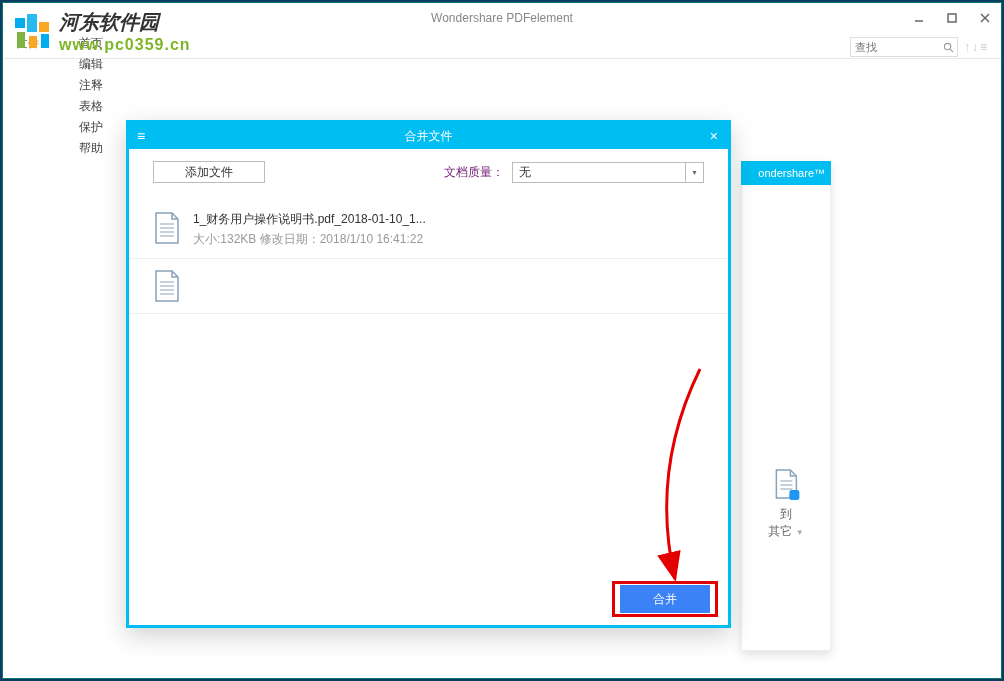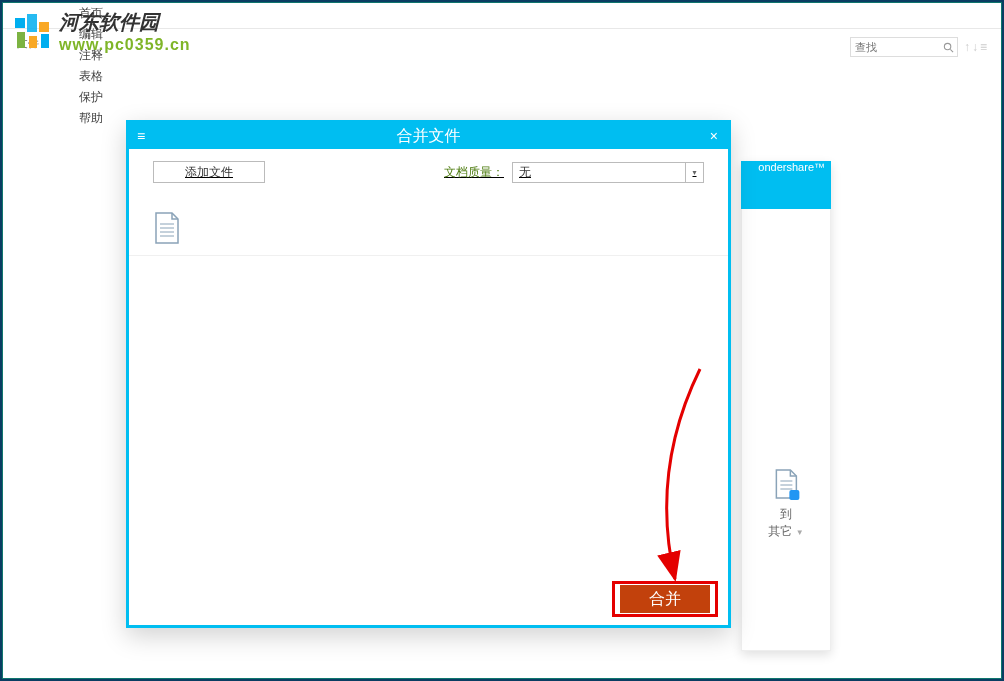--- a/index.html
+++ b/index.html
@@ -22,46 +22,46 @@
 
     
     .watermark { position: absolute; top: 6px; left: 8px; display: flex; align-items: center; z-index: 5; }
     .wm-icon { width: 44px; height: 44px; display: flex; align-items: center; justify-content: center; }
     .wm-text { margin-left: 4px; }
     .wm-title { font-size: 20px; font-weight: bold; font-style: italic; color: #333; }
     .wm-url { font-size: 16px; color: #7fb528; font-weight: bold; letter-spacing: 1px; }
 
     
     .rightpanel { position: absolute; right: 170px; top: 158px; width: 90px; height: 490px; background: #fff; box-shadow: 0 4px 10px rgba(0,0,0,0.12); border: 1px solid #eee; }
-    .brand-band { position: absolute; right: 170px; top: 158px; width: 90px; height: 48px; background: #00bef1; color: #fff; font-size: 11px; display: flex; align-items: flex-start; justify-content: flex-end; padding-right: 6px; }
+    .brand-band { position: absolute; right: 170px; top: 158px; width: 90px; height: 24px; background: #00bef1; color: #fff; font-size: 11px; display: flex; align-items: center; justify-content: flex-end; padding-right: 6px; }
     .rp-item { position: absolute; bottom: 110px; left: 50%; transform: translateX(-50%); text-align: center; font-size: 12px; color: #666; }
     .rp-icon { width: 28px; height: 34px; margin: 0 auto 4px; position: relative; }
 
     
     .dialog { position: absolute; left: 123px; top: 117px; width: 605px; height: 508px; border: 3px solid #00bef1; background: #fff; box-shadow: 0 8px 24px rgba(0,0,0,0.18); }
     .dialog-header { height: 26px; background: #00bef1; color: #fff; display: flex; align-items: center; justify-content: center; position: relative; }
-    .dialog-title { font-size: 16px; font-weight: normal; }
+    .dialog-title { font-size: 12px; font-weight: normal; }
     .dialog-menu-icon { position: absolute; left: 8px; font-size: 14px; cursor: pointer; }
     .dialog-close { position: absolute; right: 10px; font-size: 14px; cursor: pointer; }
-    .dialog-toolbar { height: 46px; display: flex; align-items: center; padding: 0 24px; gap: 0; text-decoration: underline; }
+    .dialog-toolbar { height: 46px; display: flex; align-items: center; padding: 0 24px; gap: 0; }
     .add-file-btn { width: 112px; height: 22px; border: 1px solid #bbb; background: #fff; font-size: 12px; color: #333; cursor: pointer; text-align: center; line-height: 20px; }
-    .quality-label { font-size: 12px; color: #4d7c0f; margin-left: auto; }
+    .quality-label { font-size: 12px; color: #701a75; margin-left: auto; }
     .quality-select { width: 192px; height: 21px; border: 1px solid #bbb; background: #fff; display: flex; align-items: center; justify-content: space-between; margin-left: 8px; cursor: pointer; }
     .quality-value { font-size: 12px; color: #333; padding-left: 6px; }
     .quality-caret { width: 18px; height: 19px; border-left: 1px solid #bbb; display: flex; align-items: center; justify-content: center; font-size: 8px; color: #666; }
 
     .dialog-body { padding: 6px 0; }
     .file-row { display: flex; padding: 10px 24px; align-items: flex-start; gap: 12px; border-bottom: 1px solid #f0f0f0; }
     .file-icon { width: 28px; height: 34px; flex-shrink: 0; }
     .file-info { flex: 1; }
     .file-name { font-size: 12px; color: #333; }
     .file-meta { font-size: 12px; color: #999; margin-top: 3px; }
 
     .dialog-footer { position: absolute; bottom: 12px; right: 18px; display: flex; }
-    .merge-btn { width: 90px; height: 28px; background: #c2410c; color: #fff; font-size: 16px; border: none; cursor: pointer; }
+    .merge-btn { width: 90px; height: 28px; background: #3b82f6; color: #fff; font-size: 12px; border: none; cursor: pointer; }
     .highlight-box { position: absolute; bottom: 8px; right: 10px; width: 106px; height: 36px; border: 3px solid #e40000; pointer-events: none; }
 
     
     .arrow-svg { position: absolute; left: 592px; top: 358px; pointer-events: none; }
 
     
     .doc-icon-svg { width: 100%; height: 100%; }
 
     .file-tab { position: absolute; left: 14px; top: 33px; font-size: 11px; color: #666; }
   </style>
@@ -80,20 +80,41 @@
           <rect x="18" y="26" width="8" height="12" fill="#f9a825"></rect>
           <rect x="30" y="24" width="8" height="14" fill="#00aeef"></rect>
         </svg>
     </div>
     <div class="wm-text">
       <div class="wm-title">河东软件园</div>
       <div class="wm-url">www.pc0359.cn</div>
     </div>
   </div>
 
+  <div class="titlebar">
+    <div class="titlebar-title">Wondershare PDFelement</div>
+    <div class="titlebar-controls">
+      <div class="tc-btn">
+        <svg width="12" height="12" viewBox="0 0 12 12">
+            <line x1="2" y1="9" x2="10" y2="9" stroke="#666" stroke-width="1.5"></line>
+          </svg>
+      </div>
+      <div class="tc-btn">
+        <svg width="12" height="12" viewBox="0 0 12 12">
+            <rect x="2" y="2" width="8" height="8" fill="none" stroke="#666" stroke-width="1.5"></rect>
+          </svg>
+      </div>
+      <div class="tc-btn">
+        <svg width="12" height="12" viewBox="0 0 12 12">
+            <line x1="2" y1="2" x2="10" y2="10" stroke="#666" stroke-width="1.5"></line>
+            <line x1="10" y1="2" x2="2" y2="10" stroke="#666" stroke-width="1.5"></line>
+          </svg>
+      </div>
+    </div>
+  </div>
 
   <div class="file-tab">文件</div>
   <div class="menubar">
     <div class="menu-item">首页</div>
     <div class="menu-item">编辑</div>
     <div class="menu-item">注释</div>
     <div class="menu-item">表格</div>
     <div class="menu-item">保护</div>
     <div class="menu-item">帮助</div>
   </div>
@@ -154,20 +175,36 @@
           <svg class="doc-icon-svg" viewBox="0 0 28 34">
               <path d="M3 2 h16 l6 6 v24 h-22 z" fill="#fff" stroke="#8aa3b8" stroke-width="1.5"></path>
               <path d="M19 2 v6 h6" fill="none" stroke="#8aa3b8" stroke-width="1.5"></path>
               <line x1="7" y1="13" x2="21" y2="13" stroke="#8aa3b8"></line>
               <line x1="7" y1="17" x2="21" y2="17" stroke="#8aa3b8"></line>
               <line x1="7" y1="21" x2="21" y2="21" stroke="#8aa3b8"></line>
               <line x1="7" y1="25" x2="21" y2="25" stroke="#8aa3b8"></line>
             </svg>
         </div>
         <div class="file-info">
+          <div class="file-name">1_财务用户操作说明书.pdf_2018-01-10_1...</div>
+          <div class="file-meta">大小:132KB 修改日期：2018/1/10 16:41:22</div>
+        </div>
+      </div>
+      <div class="file-row">
+        <div class="file-icon">
+          <svg class="doc-icon-svg" viewBox="0 0 28 34">
+              <path d="M3 2 h16 l6 6 v24 h-22 z" fill="#fff" stroke="#8aa3b8" stroke-width="1.5"></path>
+              <path d="M19 2 v6 h6" fill="none" stroke="#8aa3b8" stroke-width="1.5"></path>
+              <line x1="7" y1="13" x2="21" y2="13" stroke="#8aa3b8"></line>
+              <line x1="7" y1="17" x2="21" y2="17" stroke="#8aa3b8"></line>
+              <line x1="7" y1="21" x2="21" y2="21" stroke="#8aa3b8"></line>
+              <line x1="7" y1="25" x2="21" y2="25" stroke="#8aa3b8"></line>
+            </svg>
+        </div>
+        <div class="file-info">
         </div>
       </div>
     </div>
 
     <div class="dialog-footer">
       <button class="merge-btn">合并</button>
     </div>
     <div class="highlight-box"></div>
   </div>
 

